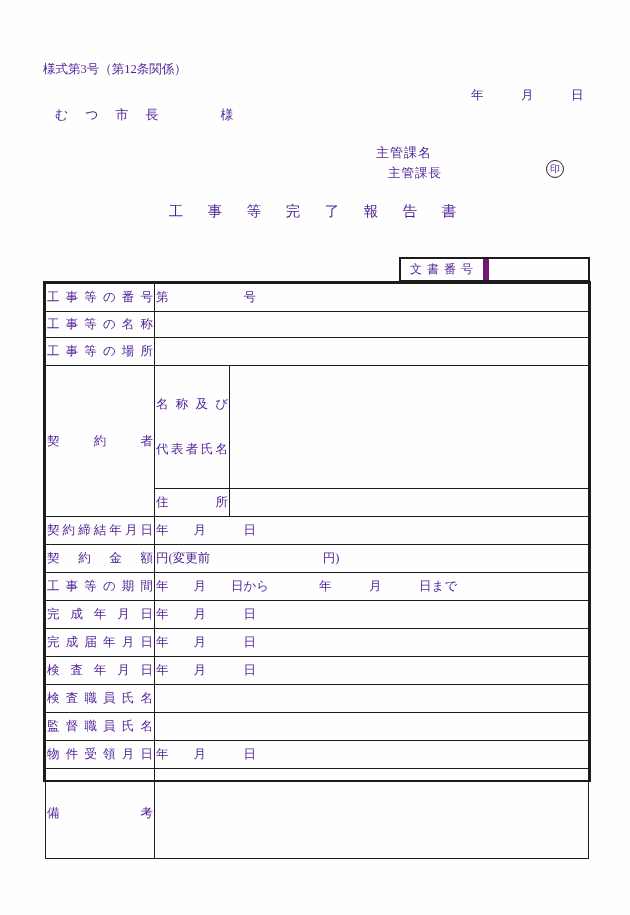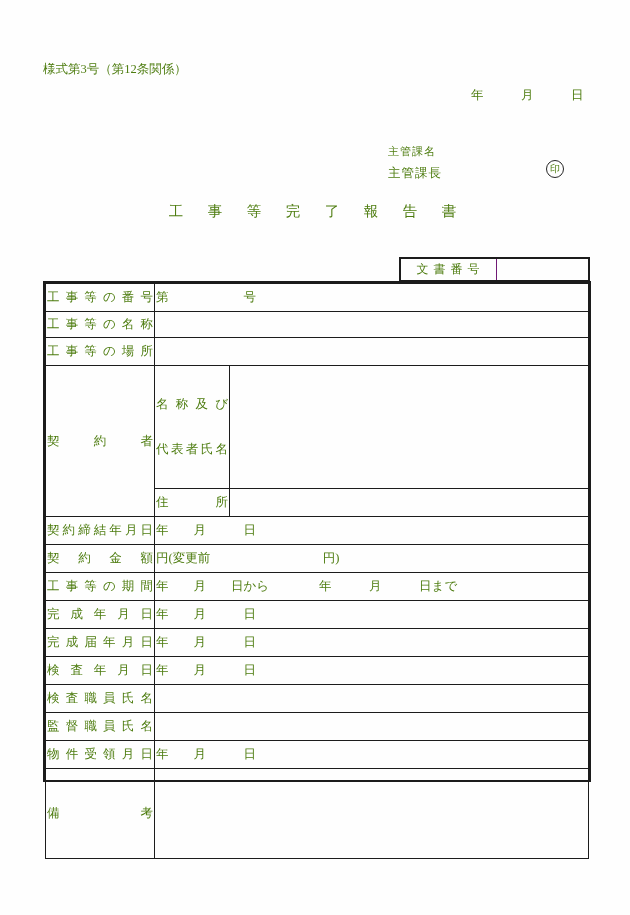--- a/index.html
+++ b/index.html
@@ -2,29 +2,29 @@
 <html><head>
 <meta charset="utf-8">
 <style>
   * { margin:0; padding:0; box-sizing:border-box; }
   html,body { background:#e8e8e8; }
   .page {
     position:relative;
     width:630px; height:915px;
     background:#fefefe;
     font-family:"Liberation Serif","DejaVu Serif",serif;
-    color:#4d7c0f;
+    color:#4c1d95;
     overflow:hidden;
     margin:0 auto;
   }
   .abs { position:absolute; white-space:pre; }
   .form-no   { left:43px;  top:61px;  font-size:12.5px; }
   .date-line { left:471px; top:87px;  font-size:12.5px; }
   .addressee { left:55px;  top:106px; font-size:13px; letter-spacing:2px; }
-  .dept-name  { left:388px; top:144px; font-size:11px; letter-spacing:1px; }
+  .dept-name  { left:376px; top:144px; font-size:13px; letter-spacing:1px; }
   .dept-chief { left:388px; top:165px; font-size:12.5px; letter-spacing:1px; }
   .seal {
     position:absolute; left:546px; top:160px;
     width:18px; height:18px;
     border:1.2px solid #262626; border-radius:50%;
     font-size:10px; line-height:16px; text-align:center;
     display:block;
   }
   .doc-title {
     position:absolute; left:0; top:202px; width:630px;
@@ -34,21 +34,21 @@
   .intro { left:43px; top:261px; font-size:12.5px; }
 
   .docnum {
     position:absolute; left:399px; top:257px;
     width:191px; height:25px;
     border:2px solid #1c1c1c;
     display:flex; align-items:stretch;
     font-size:12px;
   }
   .docnum-label {
-    width:96px; border-right:1px solid #701a75;
+    width:88px; border-right:6px solid #701a75;
     display:flex; align-items:center; justify-content:center;
     letter-spacing:1px; white-space:pre;
   }
   .docnum-value { flex:1; }
 
   .tablewrap {
     position:absolute; left:43px; top:281px;
     width:548px; height:501px;
     border:2px solid #1c1c1c;
     background:#fefefe;
@@ -81,20 +81,21 @@
 </style>
 </head>
 <body>
 
 <div class="page">
 
   <div class="abs form-no">様式第3号（第12条関係）</div>
 
   <div class="abs date-line">年　　　月　　　日</div>
 
+  <div class="abs addressee">む　つ　市　長　　　　様</div>
 
   <div class="abs dept-name">主管課名</div>
   <div class="abs dept-chief">主管課長</div>
   <span class="seal">印</span>
 
   <div class="doc-title">工　事　等　完　了　報　告　書</div>
 
 
   <div class="docnum">
     <div class="docnum-label">文 書 番 号</div>

